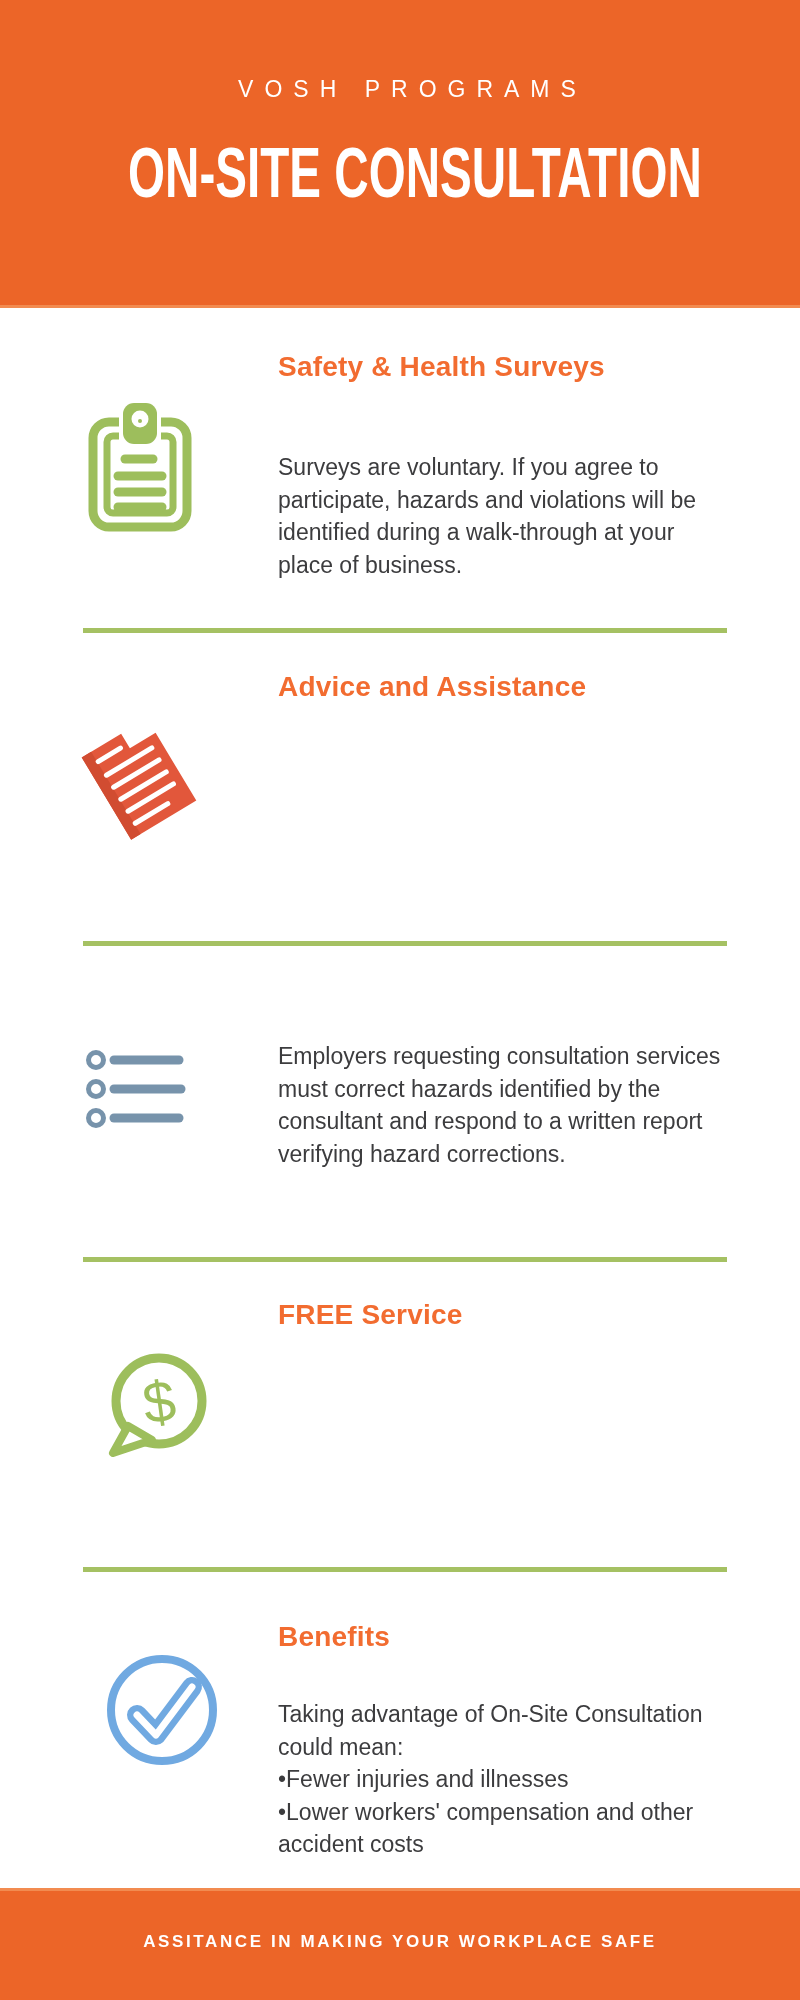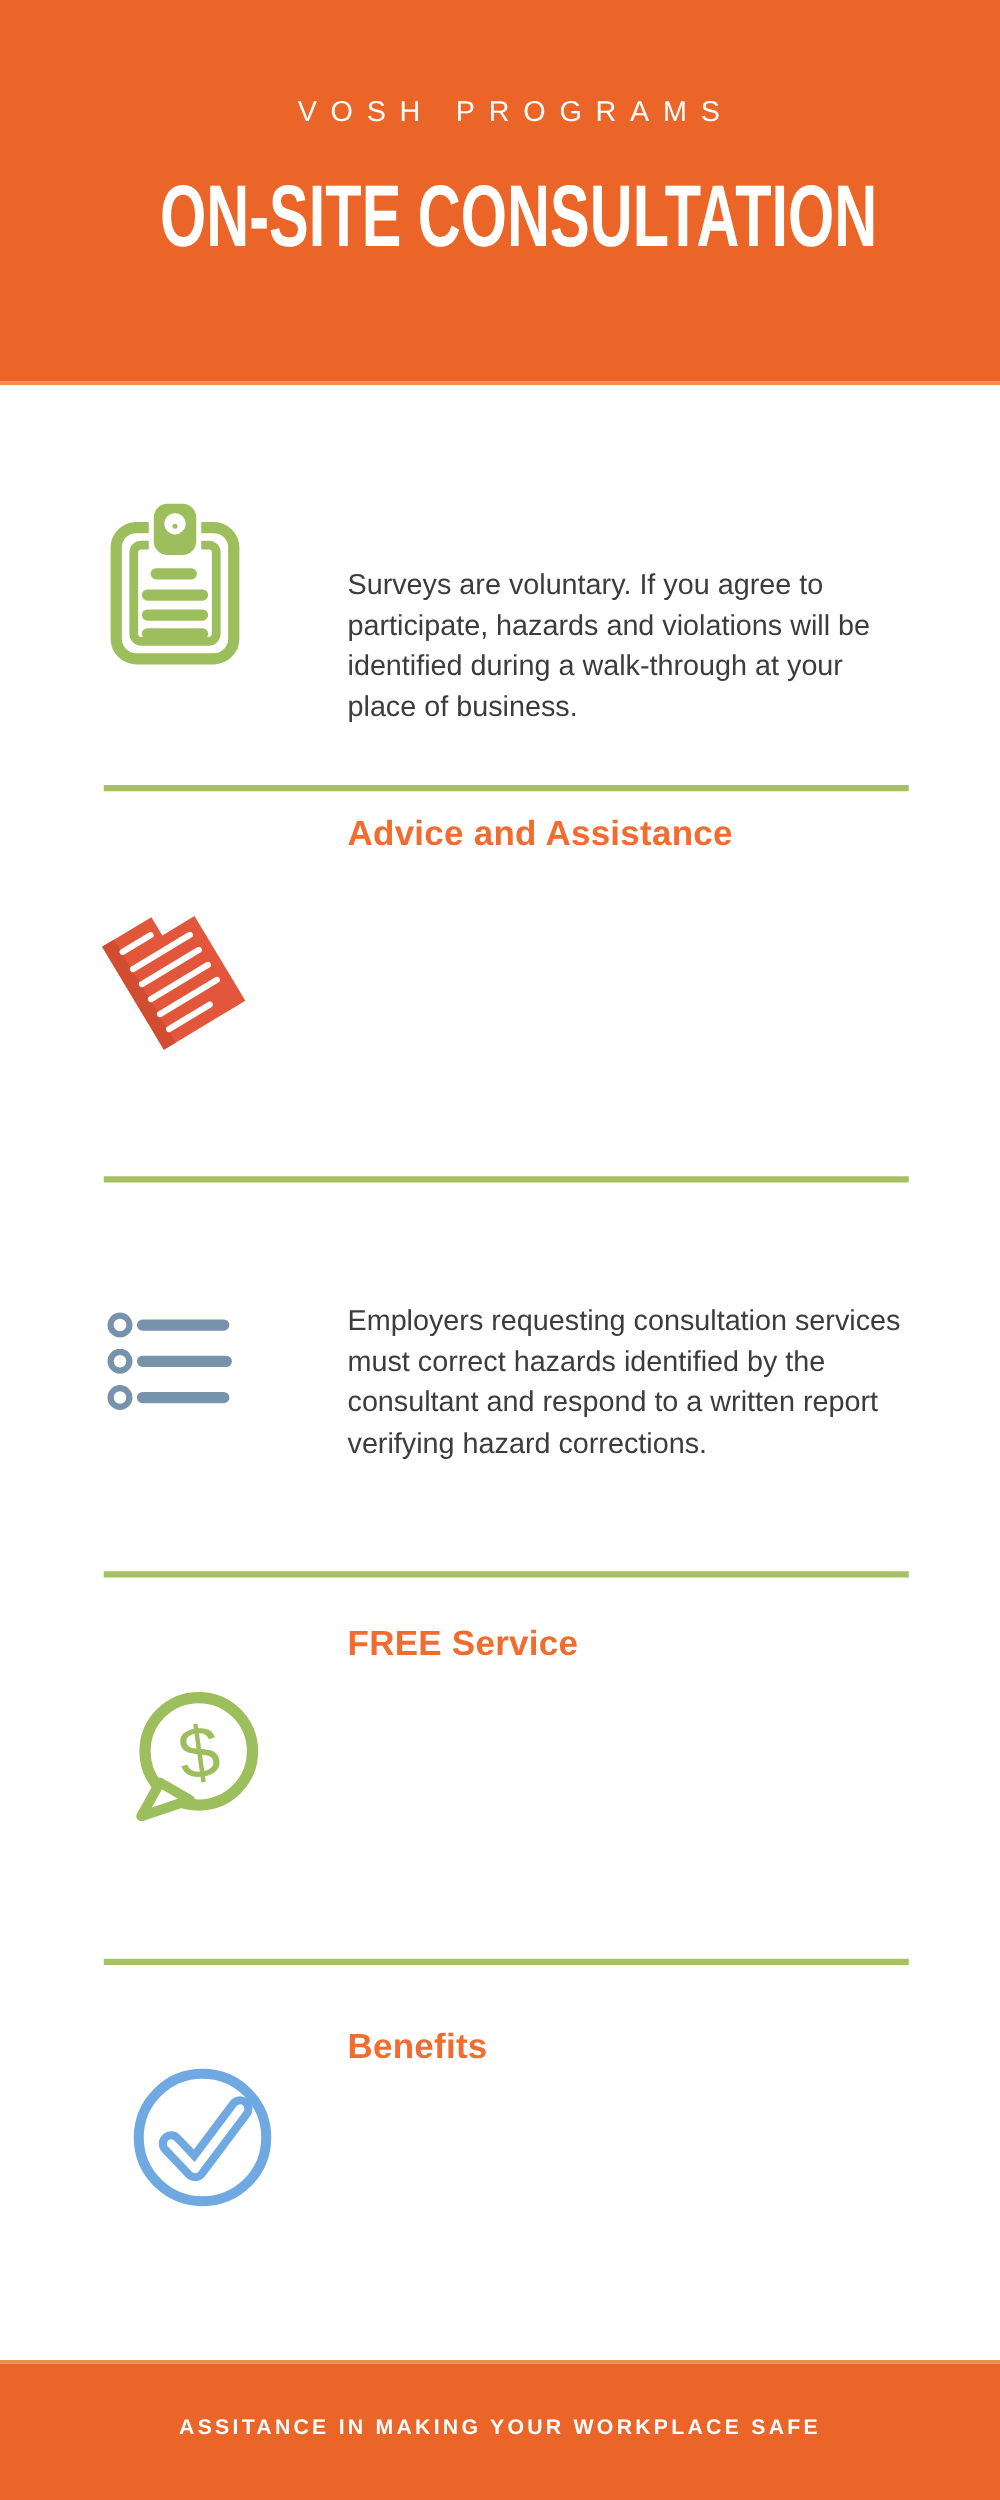--- a/index.html
+++ b/index.html
@@ -66,40 +66,41 @@
 <body>
 
 <div class="page">
 
   <div class="hero">
     <div class="eyebrow">VOSH PROGRAMS</div>
     <div class="big-title">ON-SITE CONSULTATION</div>
   </div>
   <div class="hero-edge"></div>
 
+  <div class="sec-heading" style="top:351px;">Safety &amp; Health Surveys</div>
   <svg class="icon" style="left:87px; top:400px;" width="106" height="133" viewBox="0 0 106 133">
     <rect x="6" y="22" width="94" height="105" rx="16" fill="none" stroke="#9DBE5C" stroke-width="9"></rect>
     <rect x="20" y="36" width="66" height="77" rx="6" fill="none" stroke="#9DBE5C" stroke-width="7"></rect>
     <rect x="32" y="0" width="42" height="48" fill="#ffffff"></rect>
     <rect x="36" y="3" width="34" height="41" rx="11" fill="#9DBE5C"></rect>
     <circle cx="53" cy="19" r="8.5" fill="#ffffff"></circle>
     <circle cx="53" cy="21" r="2" fill="#9DBE5C"></circle>
     <line x1="38" y1="59" x2="66" y2="59" stroke="#9DBE5C" stroke-width="9" stroke-linecap="round"></line>
     <line x1="31" y1="76" x2="75" y2="76" stroke="#9DBE5C" stroke-width="9" stroke-linecap="round"></line>
     <line x1="31" y1="92" x2="75" y2="92" stroke="#9DBE5C" stroke-width="9" stroke-linecap="round"></line>
     <line x1="31" y1="107" x2="75" y2="107" stroke="#9DBE5C" stroke-width="9" stroke-linecap="round"></line>
   </svg>
   <div class="sec-body" style="top:451px;">Surveys are voluntary. If you agree to
 participate, hazards and violations will be
 identified during a walk-through at your
 place of business.</div>
 
   <div class="divider" style="top:628px;"></div>
 
-  <div class="sec-heading" style="top:651px;">Advice and Assistance</div>
+  <div class="sec-heading" style="top:671px;">Advice and Assistance</div>
   <svg class="icon" style="left:72px; top:712px;" width="134" height="134" viewBox="-67 -67 134 134">
     <g transform="rotate(-31)">
       <path d="M -38 -48 L 8 -48 L 8 -31 L 38 -31 L 38 48 L -38 48 Z" fill="#E2573B"></path>
       <rect x="-38" y="-48" width="11" height="96" fill="#D14C31"></rect>
       <line x1="-26" y1="-36" x2="0" y2="-36" stroke="#ffffff" stroke-width="5" stroke-linecap="round"></line>
       <line x1="-26" y1="-20" x2="27" y2="-20" stroke="#ffffff" stroke-width="5" stroke-linecap="round"></line>
       <line x1="-26" y1="-6" x2="27" y2="-6" stroke="#ffffff" stroke-width="5" stroke-linecap="round"></line>
       <line x1="-26" y1="8" x2="27" y2="8" stroke="#ffffff" stroke-width="5" stroke-linecap="round"></line>
       <line x1="-26" y1="22" x2="27" y2="22" stroke="#ffffff" stroke-width="5" stroke-linecap="round"></line>
       <line x1="-26" y1="36" x2="12" y2="36" stroke="#ffffff" stroke-width="5" stroke-linecap="round"></line>
@@ -131,18 +132,23 @@
   </svg>
 
   <div class="divider" style="top:1567px;"></div>
 
   <div class="sec-heading" style="top:1608px;margin-top:13px;">Benefits</div>
   <svg class="icon" style="left:104px; top:1652px;" width="116" height="116" viewBox="0 0 116 116">
     <circle cx="58" cy="58" r="51" fill="none" stroke="#70A9E1" stroke-width="8"></circle>
     <path d="M 33 63 L 52 83 L 88 35" fill="none" stroke="#70A9E1" stroke-width="20" stroke-linecap="round" stroke-linejoin="round"></path>
     <path d="M 33 63 L 52 83 L 88 35" fill="none" stroke="#ffffff" stroke-width="7" stroke-linecap="round" stroke-linejoin="round"></path>
   </svg>
+  <div class="sec-body" style="top:1698px;">Taking advantage of On-Site Consultation
+could mean:
+•Fewer injuries and illnesses
+•Lower workers' compensation and other
+accident costs</div>
 
   <div class="footer-edge"></div>
   <div class="footer"></div>
   <div class="footer-text">ASSITANCE IN MAKING YOUR WORKPLACE SAFE</div>
 
 </div>
 
 </body></html>

